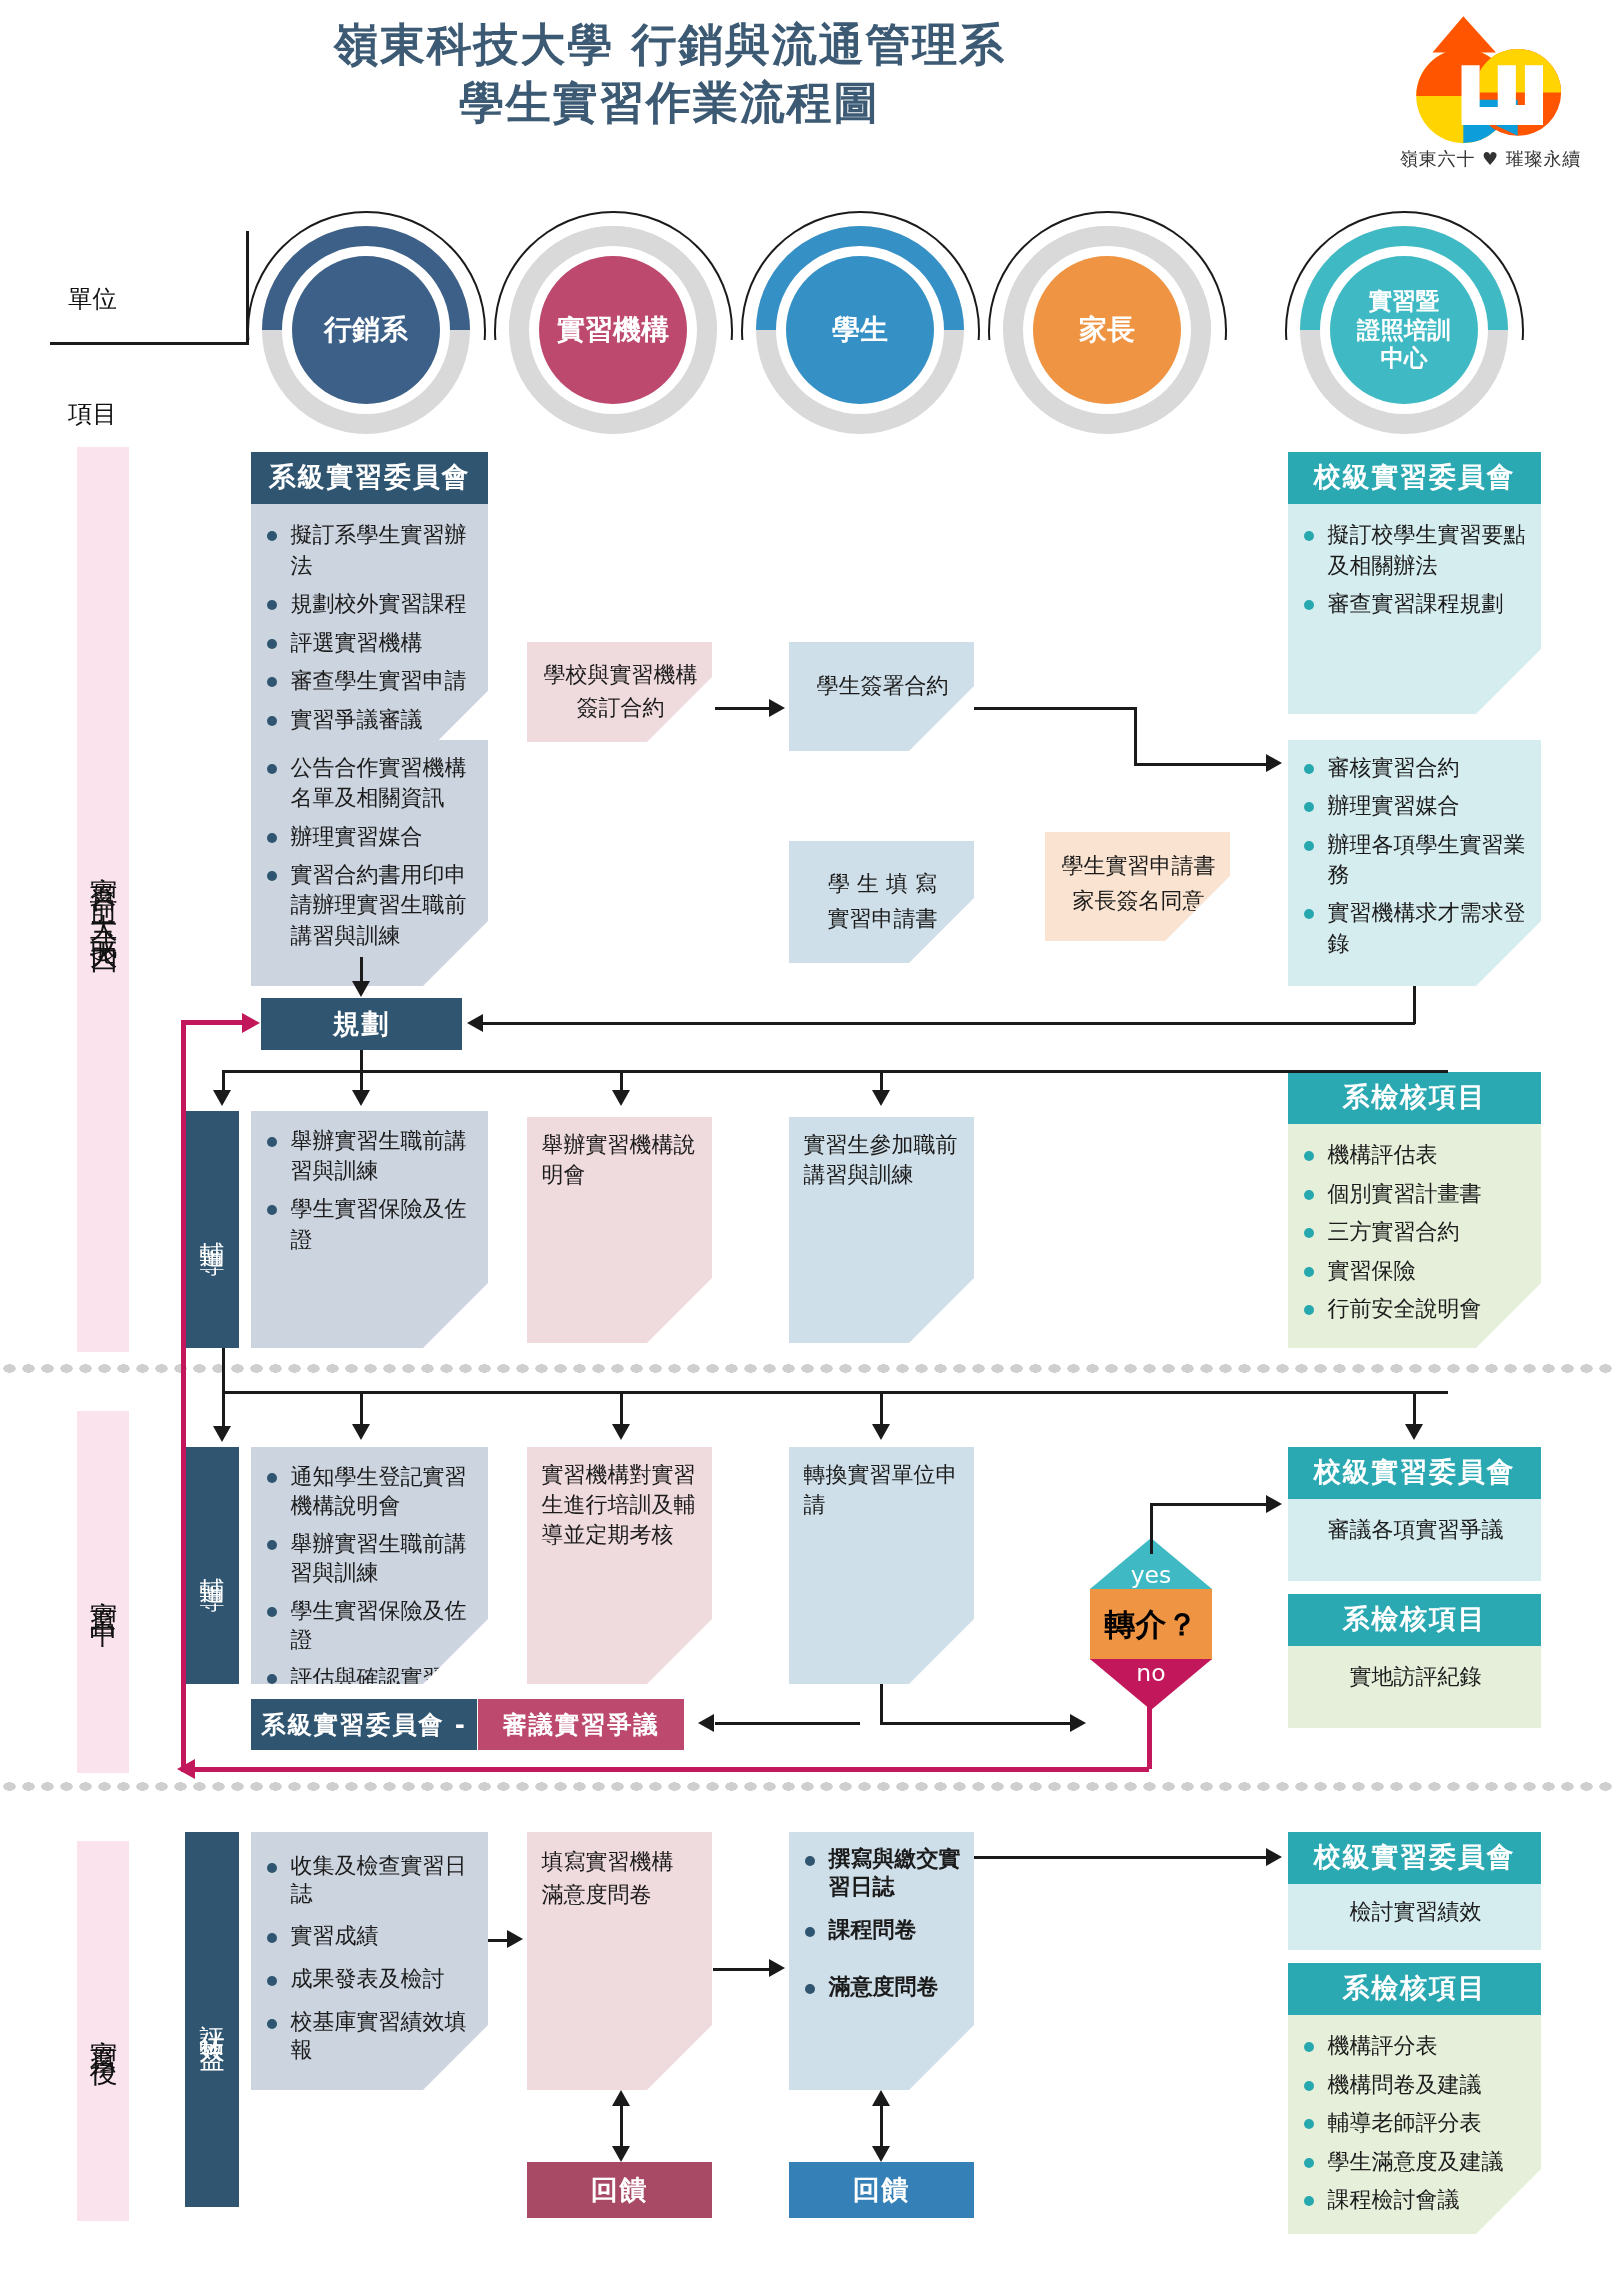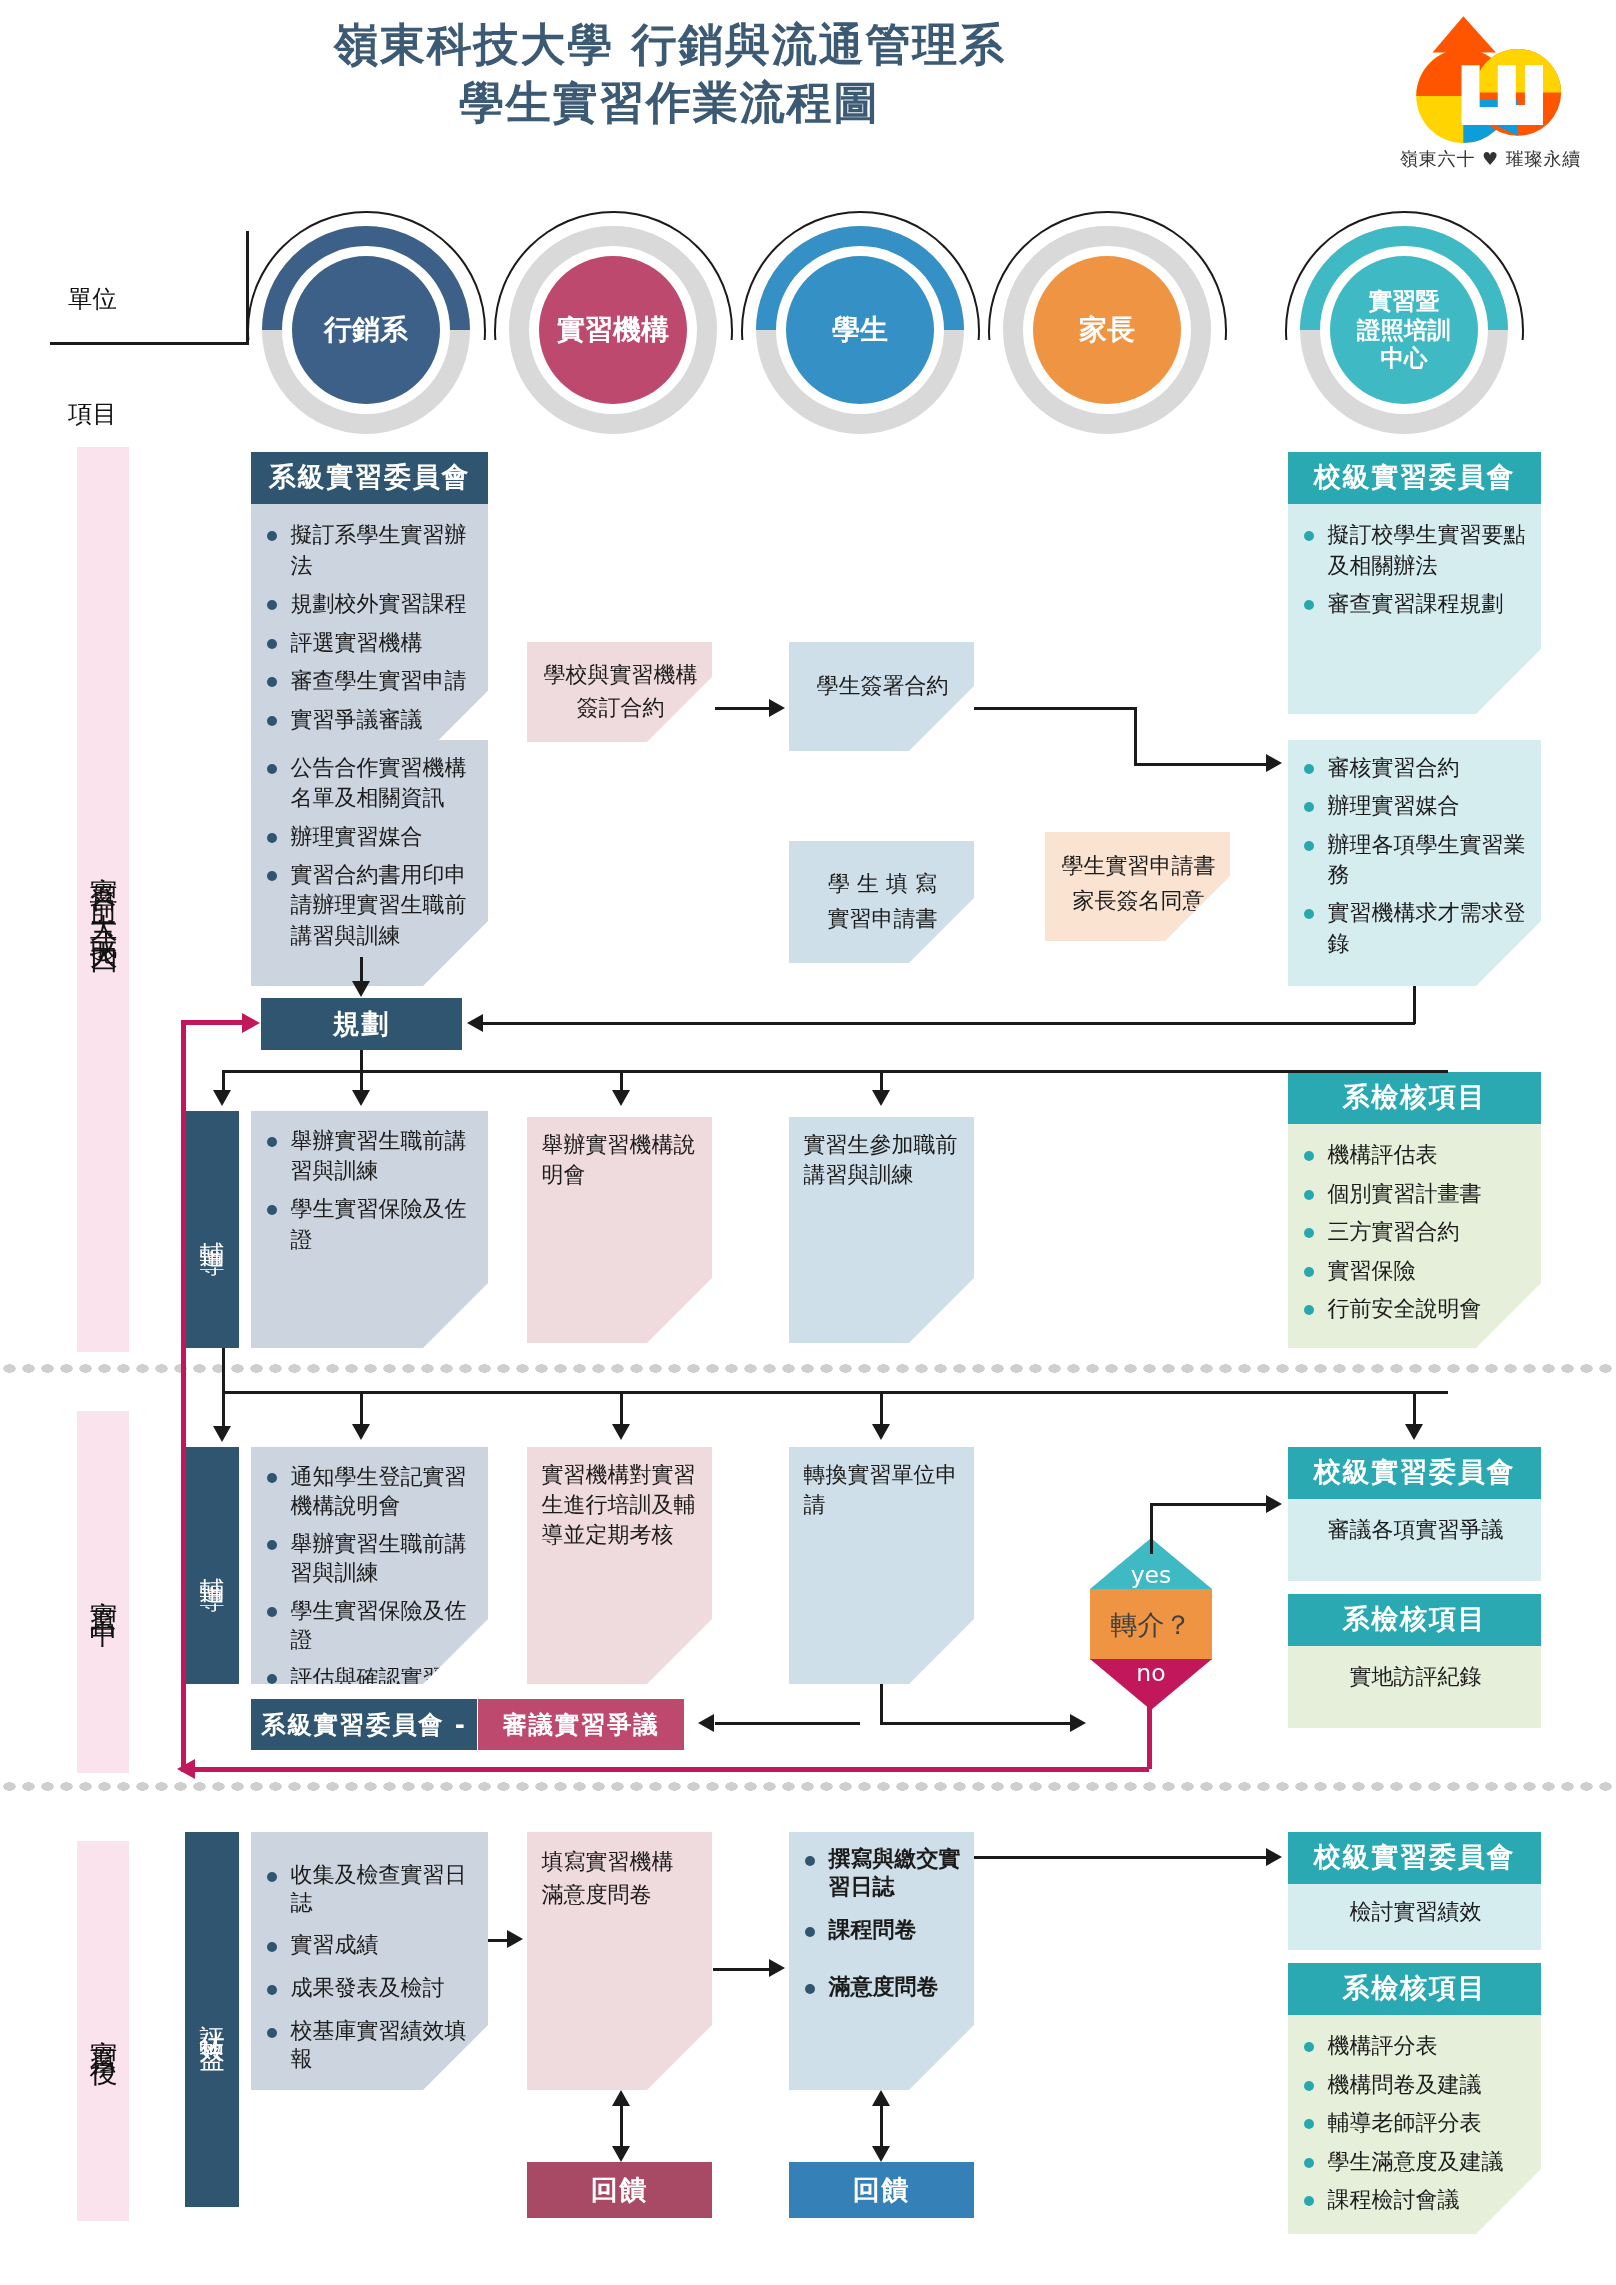--- a/index.html
+++ b/index.html
@@ -346,32 +346,32 @@
   </div>
   <div class="panel" style="left:1288px; top:1594px; width:253px; height:134px; background:#e6efda;">
     <div class="hdr" style="background:#2aa9b2">系檢核項目</div>
     <div class="body center" style="padding-top:16.3px">實地訪評紀錄</div>
   </div>
 
   <div id="decision">
     <div class="d-part" style="top:0; height:51px; background:#3fbac4; clip-path:polygon(50% 0, 100% 100%, 0 100%); align-items:flex-end;">
       <span class="yes-lbl">yes</span>
     </div>
-    <div class="d-part" style="top:51px; height:71px; background:#ef9442; color:#404040; font-size:27px; font-weight:normal;">
+    <div class="d-part" style="top:51px; height:71px; background:#ef9442; color:#000000; font-size:31px; font-weight:bold;">
       <span>轉介？</span>
     </div>
     <div class="d-part" style="top:121px; height:51px; background:#c2185b; clip-path:polygon(0 0, 100% 0, 50% 100%); align-items:flex-start;">
       <span class="no-lbl">no</span>
     </div>
   </div>
 
   <div class="abs side-bar" style="left:185px; top:1832px; height:375px;">評估效益</div>
 
   <div class="panel fold" style="left:251px; top:1832px; width:237px; height:258px; background:#ccd4df;">
-    <div class="body" style="padding-top:29px; line-height:1.4">
+    <div class="body" style="padding-top:20px; line-height:1.4">
       <ul class="bul dot-navy" style="line-height:1.25">
         <li style="margin-bottom:15.4px">收集及檢查實習日誌</li>
         <li style="margin-bottom:15.4px">實習成績</li>
         <li style="margin-bottom:15.4px">成果發表及檢討</li>
         <li style="margin-bottom:24px">校基庫實習績效填報</li>
       </ul>
     </div>
   </div>
 
   <div class="panel fold" style="left:527px; top:1832px; width:185px; height:258px; background:#efdade;">

